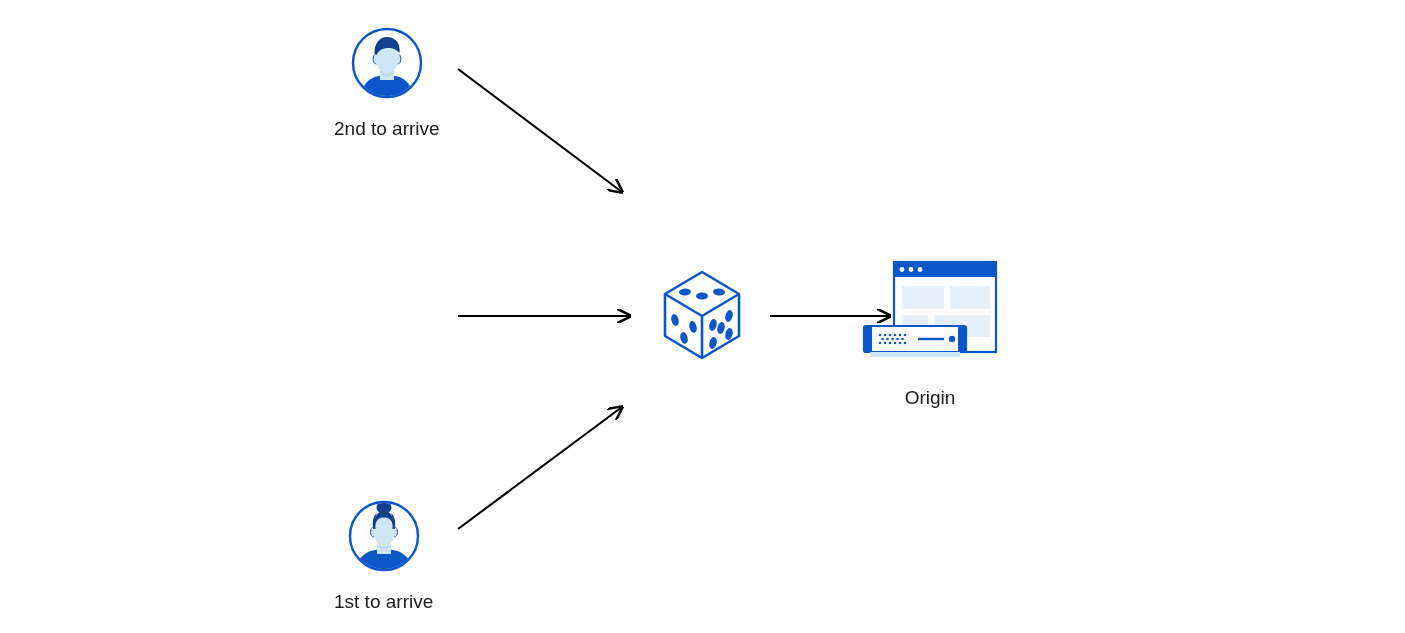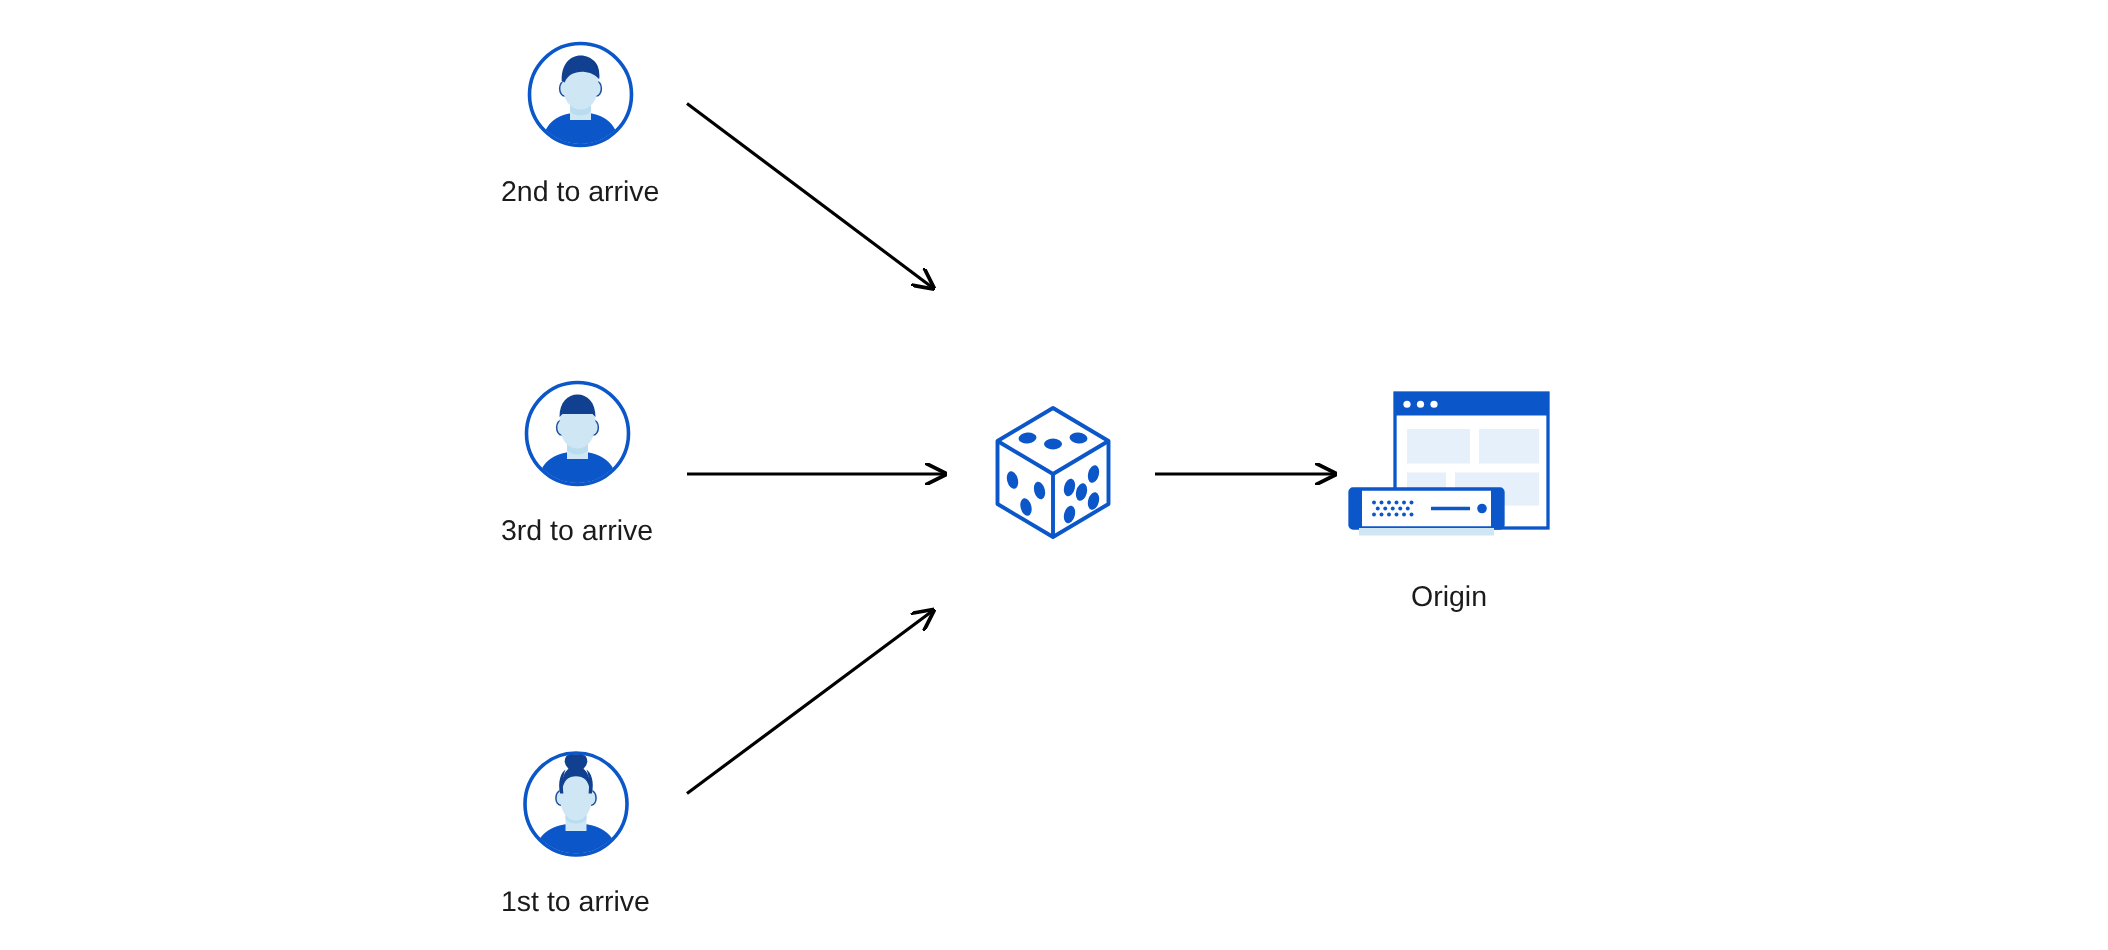--- a/index.html
+++ b/index.html
@@ -84,40 +84,20 @@
           <ellipse cx="47.5" cy="33" rx="3.4" ry="5" fill="#cfe6f5" stroke="#1b4fa0" stroke-width="1"></ellipse>
           <path d="M25 30 C25 18 31 13 37 13 C43 13 49 18 49 30 C49 40 44 47 37 47 C30 47 25 40 25 30 Z" fill="#cfe6f5"></path>
           <path d="M24.5 28 C24 17 30 11 37 11 C45 11 50 17 49.5 27 C48 25 45 22.5 40 22 C34 21.4 28.5 23.6 26.5 29 Z" fill="#10408f"></path>
           <path d="M44 13.5 C48 15 50 20 49.5 26 C48.6 22 47 18 44 13.5 Z" fill="#0d3f86"></path>
         </g>
       </svg>
     </div>
     <div class="node-label avatar-label">2nd to arrive</div>
   </div>
 
-  <div class="node" style="left:334px; top:252px;">
-    <div class="avatar-wrap icon-wrap">
-      <svg width="74" height="74" viewBox="0 0 74 74">
-        <circle cx="37" cy="37" r="34" fill="#ffffff" stroke="#0b57c9" stroke-width="2.4"></circle>
-        <clipPath id="clipB">
-            <circle cx="37" cy="37" r="33"></circle>
-          </clipPath>
-        <g clip-path="url(#clipB)">
-          <path d="M10 74 C10 56 22 49 37 49 C52 49 64 56 64 74 Z" fill="#0b57c9"></path>
-          <path d="M30 42 L44 42 L44 54 L30 54 Z" fill="#cfe6f5"></path>
-          <path d="M30 48 C33 52 41 52 44 48 L44 44 L30 44 Z" fill="#b9dcef"></path>
-          <ellipse cx="26.5" cy="33" rx="3.4" ry="5" fill="#cfe6f5" stroke="#1b4fa0" stroke-width="1"></ellipse>
-          <ellipse cx="47.5" cy="33" rx="3.4" ry="5" fill="#cfe6f5" stroke="#1b4fa0" stroke-width="1"></ellipse>
-          <path d="M25 30 C25 18 31 13 37 13 C43 13 49 18 49 30 C49 40 44 47 37 47 C30 47 25 40 25 30 Z" fill="#cfe6f5"></path>
-          <path d="M25 26 C25 16 30.5 11 37 11 C43.5 11 49 16 49 26 L47 24 L27 24 Z" fill="#10408f"></path>
-        </g>
-      </svg>
-    </div>
-    <div class="node-label avatar-label">3rd to arrive</div>
-  </div>
 
   <div class="node" style="left:334px; top:499px;">
     <div class="avatar-wrap icon-wrap">
       <svg width="74" height="74" viewBox="0 0 74 74">
         <circle cx="37" cy="37" r="34" fill="#ffffff" stroke="#0b57c9" stroke-width="2.4"></circle>
         <clipPath id="clipC">
             <circle cx="37" cy="37" r="33"></circle>
           </clipPath>
         <g clip-path="url(#clipC)">
           <path d="M9 74 C9 57 21 50 37 50 C53 50 65 57 65 74 Z" fill="#0b57c9"></path>
@@ -161,21 +141,21 @@
           <ellipse cx="53" cy="57" rx="3.6" ry="6" transform="rotate(14 53 57)"></ellipse>
           <ellipse cx="69" cy="48" rx="3.6" ry="6" transform="rotate(14 69 48)"></ellipse>
           <ellipse cx="53" cy="75" rx="3.6" ry="6" transform="rotate(14 53 75)"></ellipse>
           <ellipse cx="69" cy="66" rx="3.6" ry="6" transform="rotate(14 69 66)"></ellipse>
           <ellipse cx="61" cy="60" rx="3.6" ry="6" transform="rotate(14 61 60)"></ellipse>
         </g>
       </svg>
     </div>
   </div>
 
-  <div class="node" style="left:896px; top:258px;">
+  <div class="node" style="left:860px; top:258px;">
     <div class="icon-wrap">
       <svg width="140" height="110" viewBox="0 0 140 110">
 
         <g>
           <rect x="34" y="4" width="102" height="90" fill="#ffffff" stroke="#0b57c9" stroke-width="2.2"></rect>
           <rect x="34" y="4" width="102" height="15" fill="#0b57c9"></rect>
           <circle cx="42" cy="11.5" r="2.4" fill="#ffffff"></circle>
           <circle cx="51" cy="11.5" r="2.4" fill="#ffffff"></circle>
           <circle cx="60" cy="11.5" r="2.4" fill="#ffffff"></circle>
           <rect x="42" y="28" width="42" height="23" fill="#e6f0fa"></rect>

